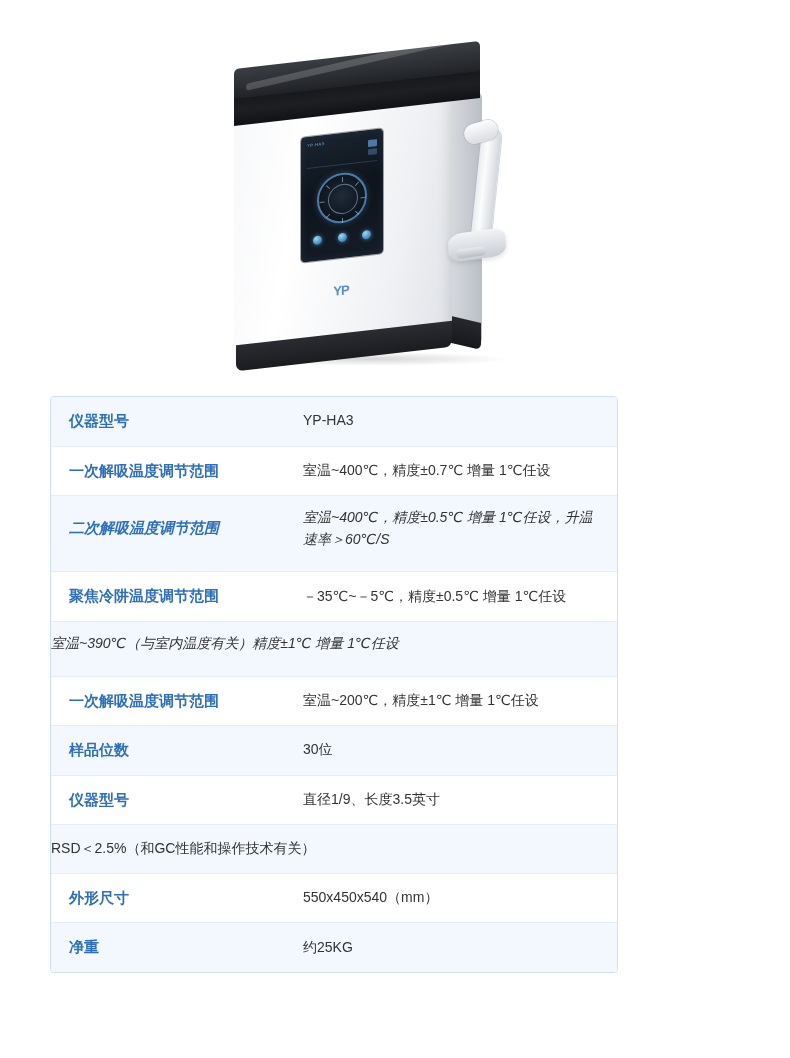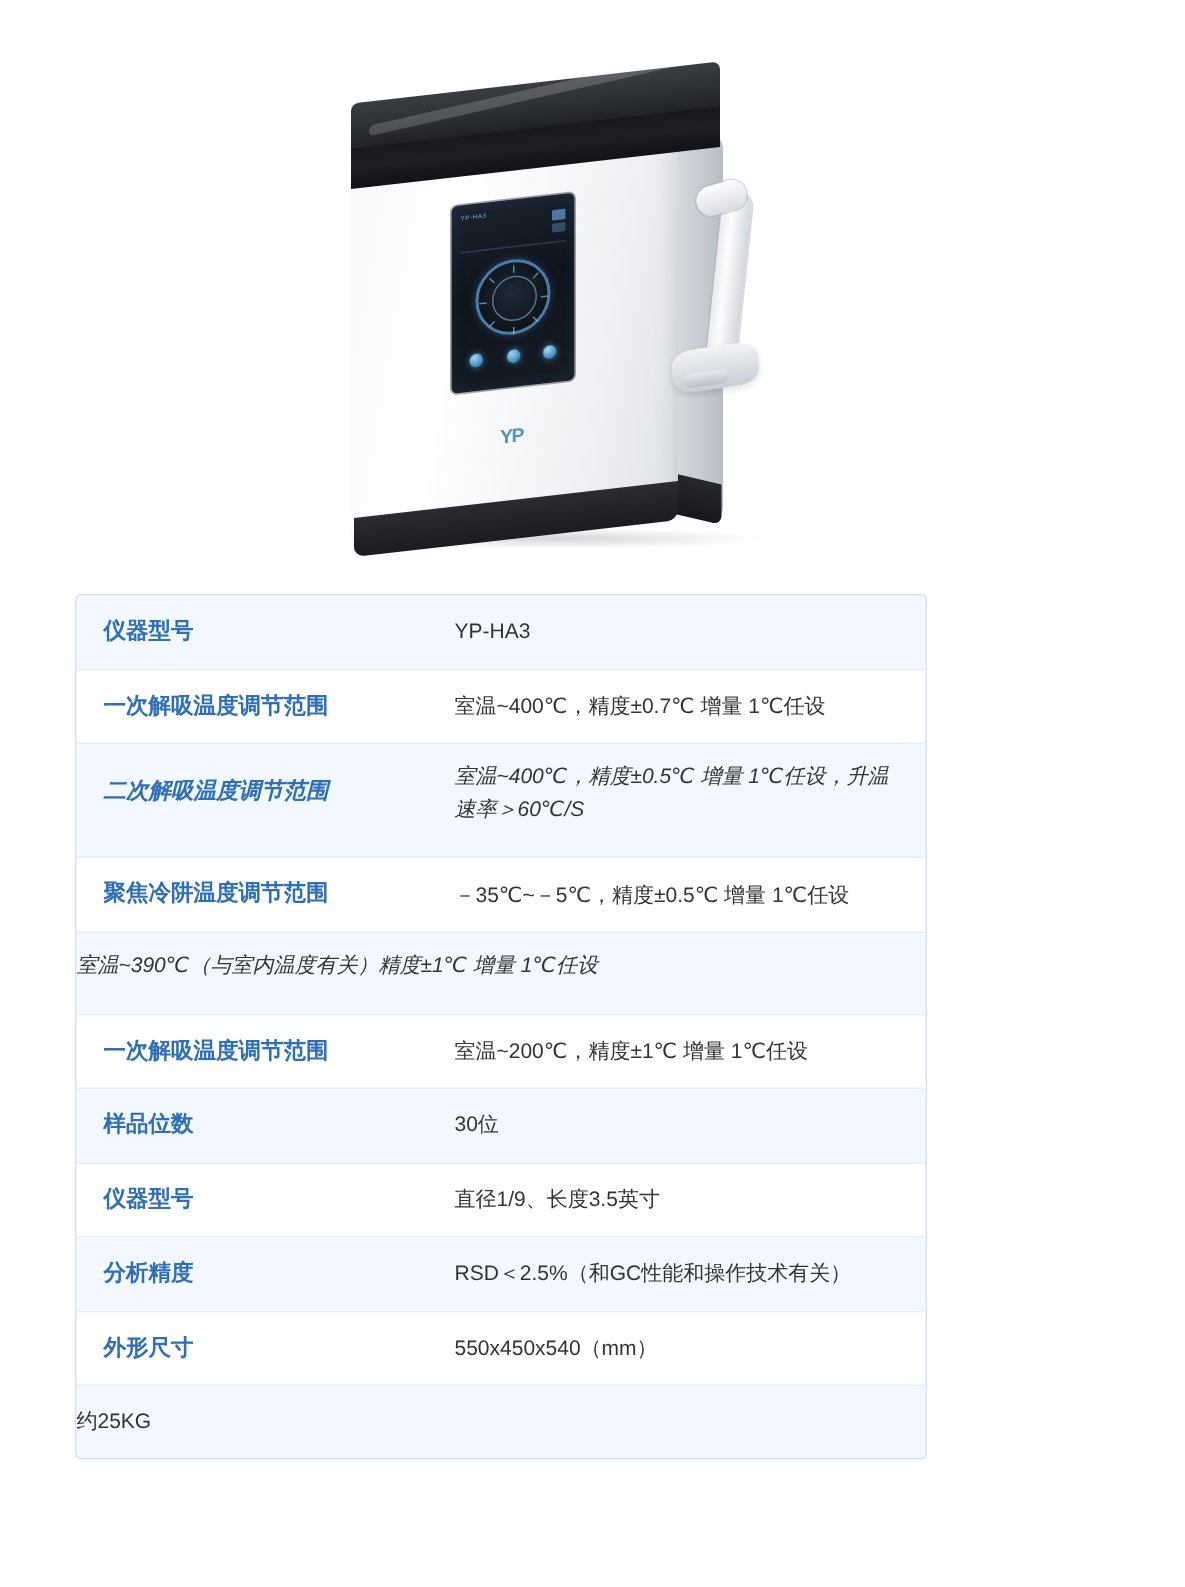--- a/index.html
+++ b/index.html
@@ -412,26 +412,26 @@
     <div class="spec-key">样品位数</div>
     <div class="spec-val">30位</div>
   </div>
 
   <div class="spec-row plain">
     <div class="spec-key">仪器型号</div>
     <div class="spec-val">直径1/9、长度3.5英寸</div>
   </div>
 
   <div class="spec-row alt">
-    <div class="spec-key">分析精度</div>
     <div class="spec-val">RSD＜2.5%（和GC性能和操作技术有关）</div>
   </div>
 
   <div class="spec-row plain">
     <div class="spec-key">外形尺寸</div>
     <div class="spec-val">550x450x540（mm）</div>
   </div>
 
   <div class="spec-row alt">
+    <div class="spec-key">净重</div>
     <div class="spec-val">约25KG</div>
   </div>
 
 </div>
 
 </body></html>

